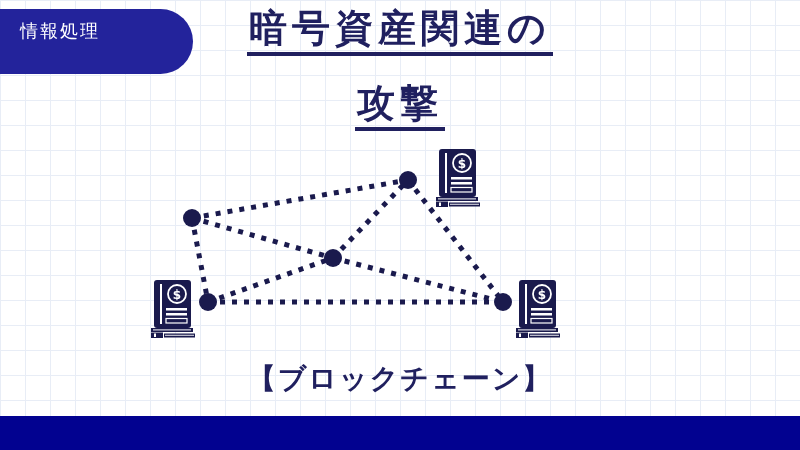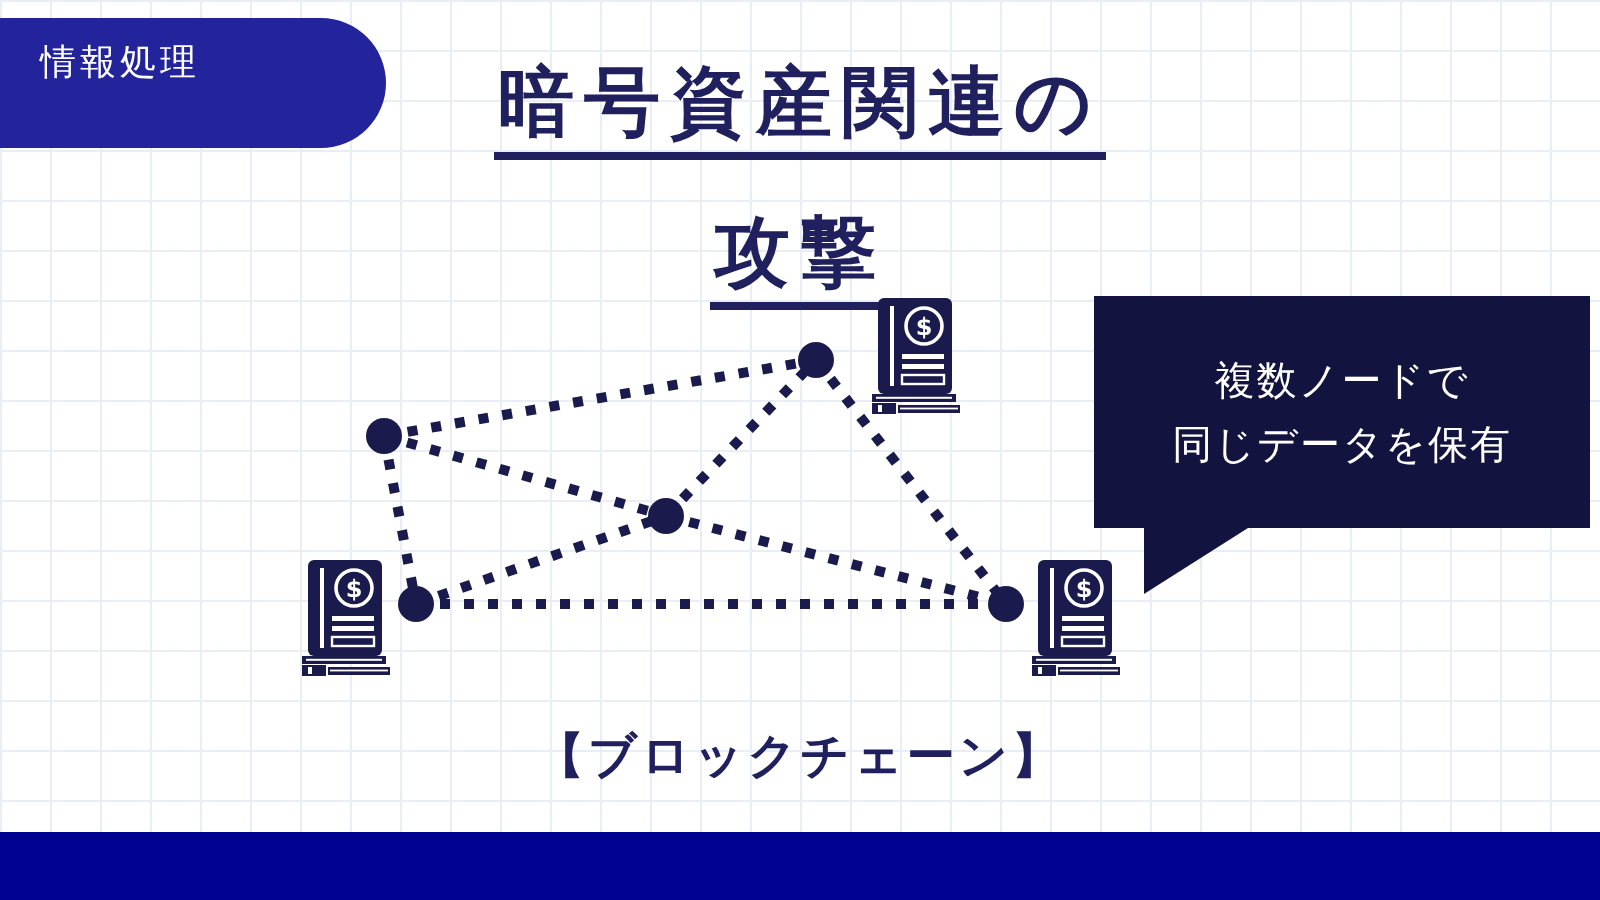--- a/index.html
+++ b/index.html
@@ -18,21 +18,21 @@
   
   .badge {
     position:absolute; left:0; top:9px; width:193px; height:65px;
     background:#23239b; border-radius:0 33px 33px 0;
     color:#ffffff; font-weight:normal; font-size:18px; letter-spacing:2px;
     padding:10px 0 0 20px; line-height:24px;
   }
 
   
   .title {
-    position:absolute; left:180px; top:30px; width:440px;
+    position:absolute; left:180px; top:6px; width:440px;
     text-align:center; color:#20205f; font-weight:bold;
   }
   .title-line {
     display:inline-block; font-size:38px; letter-spacing:5px;
     border-bottom:4px solid #20205f; padding:0 2px 2px 2px;
     line-height:44px;
   }
   .title-line2 { margin-top:25px; }
 
   
@@ -48,21 +48,21 @@
   .bubble-tail {
     position:absolute; left:25px; top:116px; width:52px; height:33px;
     background:#13133f;
     clip-path:polygon(0 0, 100% 0, 0 100%);
   }
 
   
   .caption {
     position:absolute; left:0; top:360px; width:800px;
     text-align:center; color:#20205f; font-weight:bold;
-    font-size:24px; letter-spacing:2px; line-height:38px;
+    font-size:28px; letter-spacing:2px; line-height:38px;
   }
 
   
   .bottom-bar {
     position:absolute; left:0; bottom:0; width:800px; height:34px;
     background:#020290;
   }
 </style>
 </head>
 <body>
@@ -114,23 +114,18 @@
       <circle cx="333" cy="258" r="9"></circle>
       <circle cx="208" cy="302" r="9"></circle>
       <circle cx="503" cy="302" r="9"></circle>
     </g>
 
     <use href="#ledger" x="436" y="149"></use>
     <use href="#ledger" x="151" y="280"></use>
     <use href="#ledger" x="516" y="280"></use>
   </svg>
 
-  <div class="bubble">
-    <div>複数ノードで</div>
-    <div>同じデータを保有</div>
-    <div class="bubble-tail"></div>
-  </div>
 
   <div class="caption">【ブロックチェーン】</div>
 
   <div class="bottom-bar"></div>
 
 </div>
 
 </body></html>

